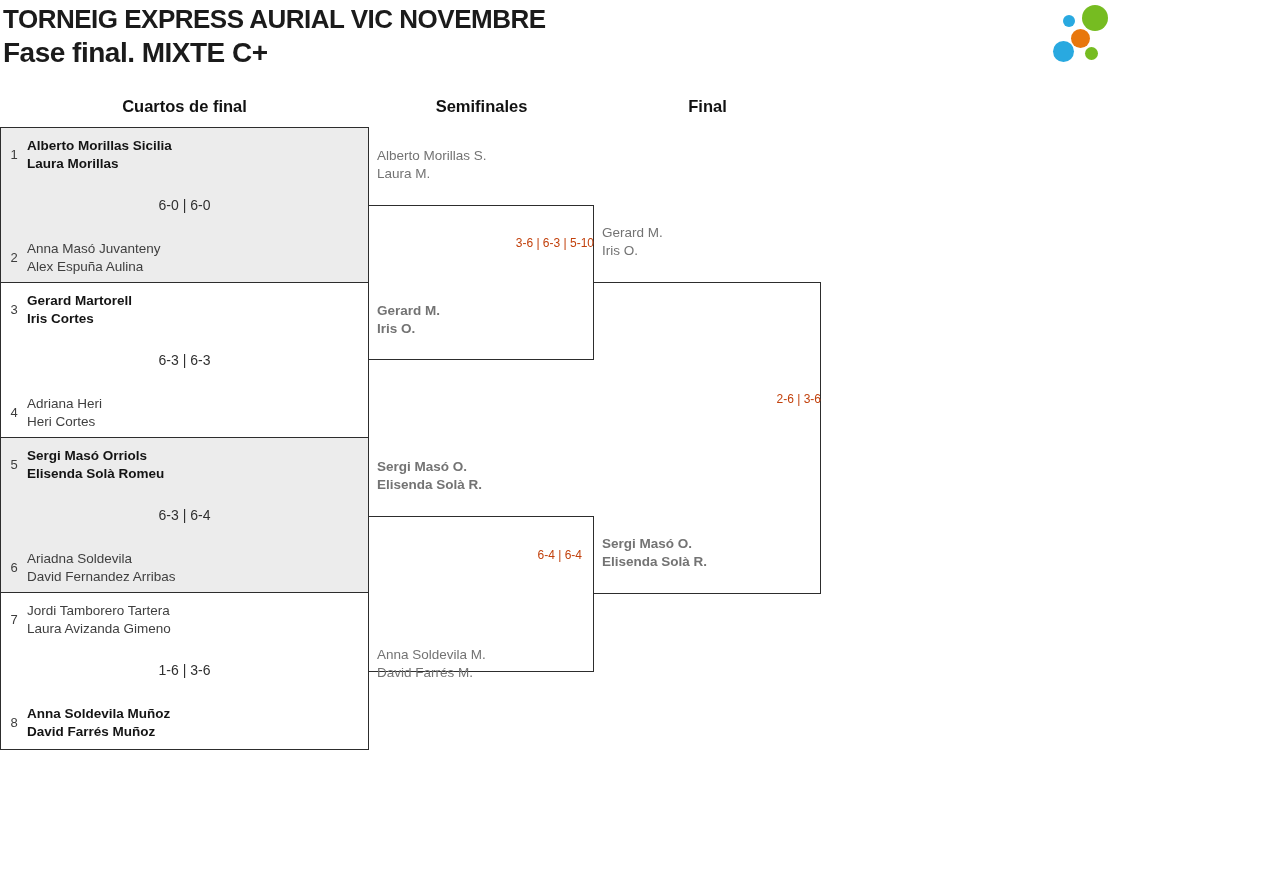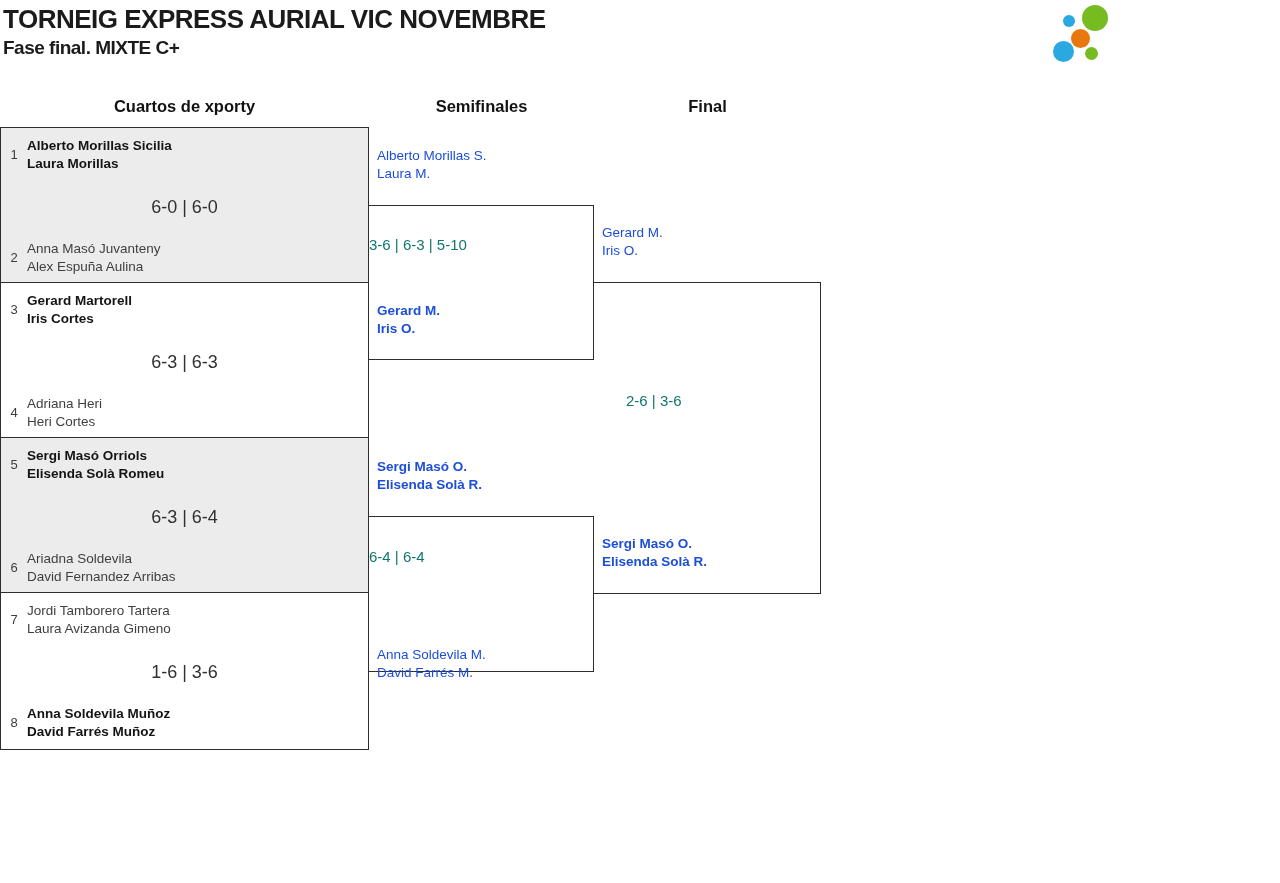--- a/index.html
+++ b/index.html
@@ -12,21 +12,21 @@
   }
 
   
   .title {
     position:absolute; left:3px; top:4px;
     font-size:26px; font-weight:700; letter-spacing:-0.5px;
     color:#1b1b1b; white-space:nowrap;
   }
   .subtitle {
     position:absolute; left:3px; top:37px;
-    font-size:19px; font-weight:700; letter-spacing:-0.5px;
+    font-size:28px; font-weight:700; letter-spacing:-0.5px;
     color:#1b1b1b; white-space:nowrap;
   }
 
   
   .logo { position:absolute; left:1050px; top:0; width:226px; height:80px; cursor:pointer; }
   .logo .dot { position:absolute; border-radius:50%; }
   .dot-blue-small  { left:13px; top:15px; width:12px; height:12px; }
   .dot-green-large { left:32px; top:5px;  width:26px; height:26px; }
   .dot-orange      { left:21px; top:29px; width:19px; height:19px; }
   .dot-blue-large  { left:3px;  top:41px; width:21px; height:21px; }
@@ -66,67 +66,67 @@
   .team {
     position:absolute; left:26px;
     font-size:13.5px; line-height:18px; color:#3f3f3f; white-space:nowrap;
   }
   .team.t1 { top:9px; }
   .team.t2 { top:112px; }
   .winner { font-weight:700; color:#141414; }
 
   .score {
     position:absolute; left:0; right:0; top:69px; text-align:center;
-    font-size:18px; color:#303030;
+    font-size:14px; color:#303030;
   }
 
   
   .sfbox {
     position:absolute; border:1.5px solid #2d2d2d; border-left:none;
     box-sizing:border-box; background:transparent;
   }
   .sf1   { left:369px; top:205px; width:225px; height:155px; }
   .sf2   { left:369px; top:516px; width:225px; height:156px; }
   .final { left:594px; top:282px; width:227px; height:312px; }
 
   
   .flabel {
     position:absolute; font-size:13.5px; line-height:18px;
-    color:#1d4ed8; white-space:nowrap;
+    color:#737373; white-space:nowrap;
   }
   .fscore {
-    position:absolute; text-align:left; font-size:15px; color:#0f766e;
+    position:absolute; text-align:right; font-size:12px; color:#c2410c;
   }
   .sf1-t1 { left:377px; top:147px; }
   .sf1-t2 { left:377px; top:302px; }
   .sf2-t1 { left:377px; top:458px; }
   .sf2-t2 { left:377px; top:614px;margin-top:32px; }
   .fin-t1 { left:602px; top:224px; }
   .fin-t2 { left:602px; top:535px; }
   .sf1-score { left:369px; width:225px; top:236px; }
   .sf2-score { left:369px; width:213px; top:548px; }
-  .fin-score { left:626px; width:227px; top:392px; }
+  .fin-score { left:594px; width:227px; top:392px; }
 </style>
 </head>
 <body>
 
 <div class="page">
 
   <div class="title">TORNEIG EXPRESS AURIAL VIC NOVEMBRE</div>
   <div class="subtitle">Fase final. MIXTE C+</div>
 
   <div class="logo">
     <span class="dot dot-blue-small" style="background: rgb(41, 169, 224);"></span>
     <span class="dot dot-green-large" style="background: rgb(118, 188, 33);"></span>
     <span class="dot dot-orange" style="background: rgb(232, 119, 13);"></span>
     <span class="dot dot-blue-large" style="background: rgb(41, 169, 224);"></span>
     <span class="dot dot-green-small" style="background: rgb(118, 188, 33);"></span>
   </div>
 
-  <div class="round-header rh-qf">Cuartos de xporty</div>
+  <div class="round-header rh-qf">Cuartos de final</div>
   <div class="round-header rh-sf">Semifinales</div>
   <div class="round-header rh-final">Final</div>
 
   <div class="qfbox qf1">
     <span class="seed s1">1</span>
     <div class="team t1 winner">
       <div>Alberto Morillas Sicilia</div>
       <div>Laura Morillas</div>
     </div>
     <div class="score">6-0 | 6-0</div>

